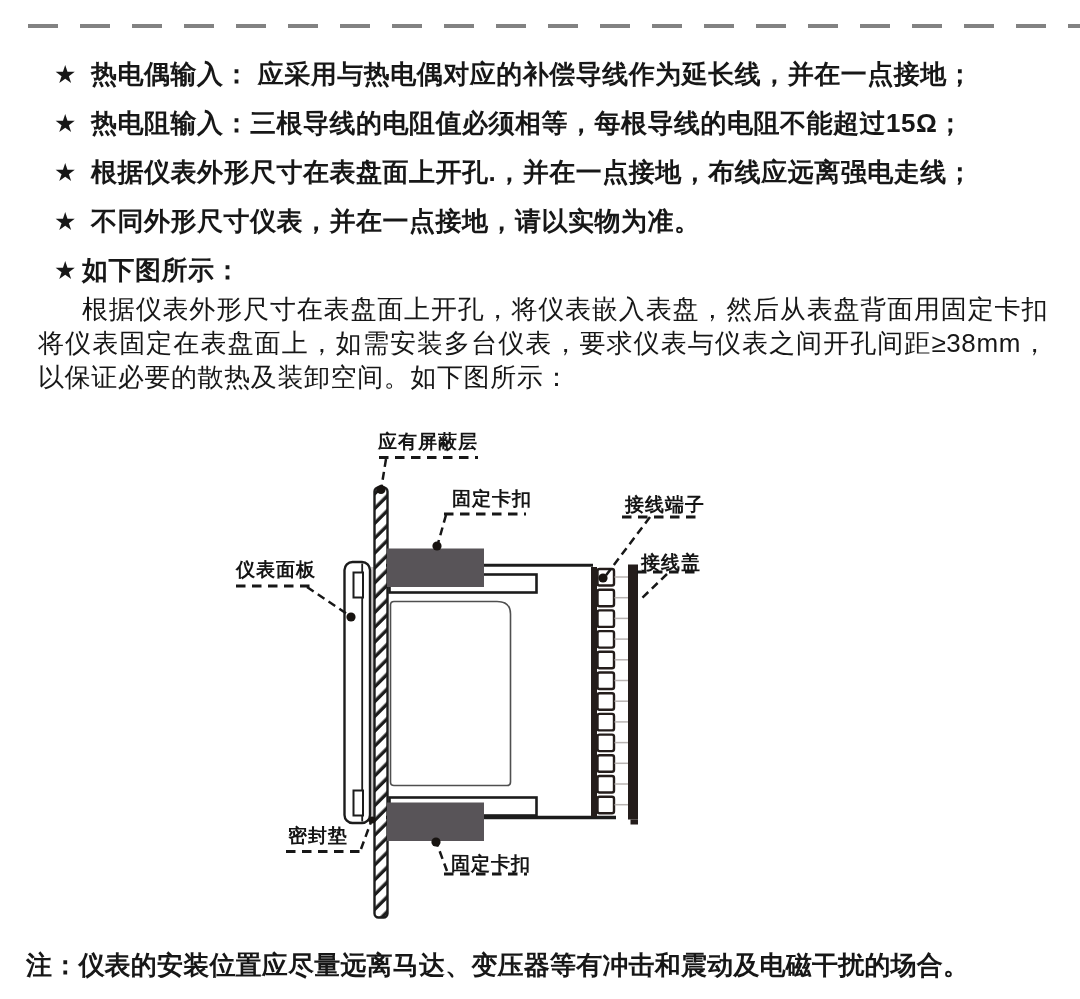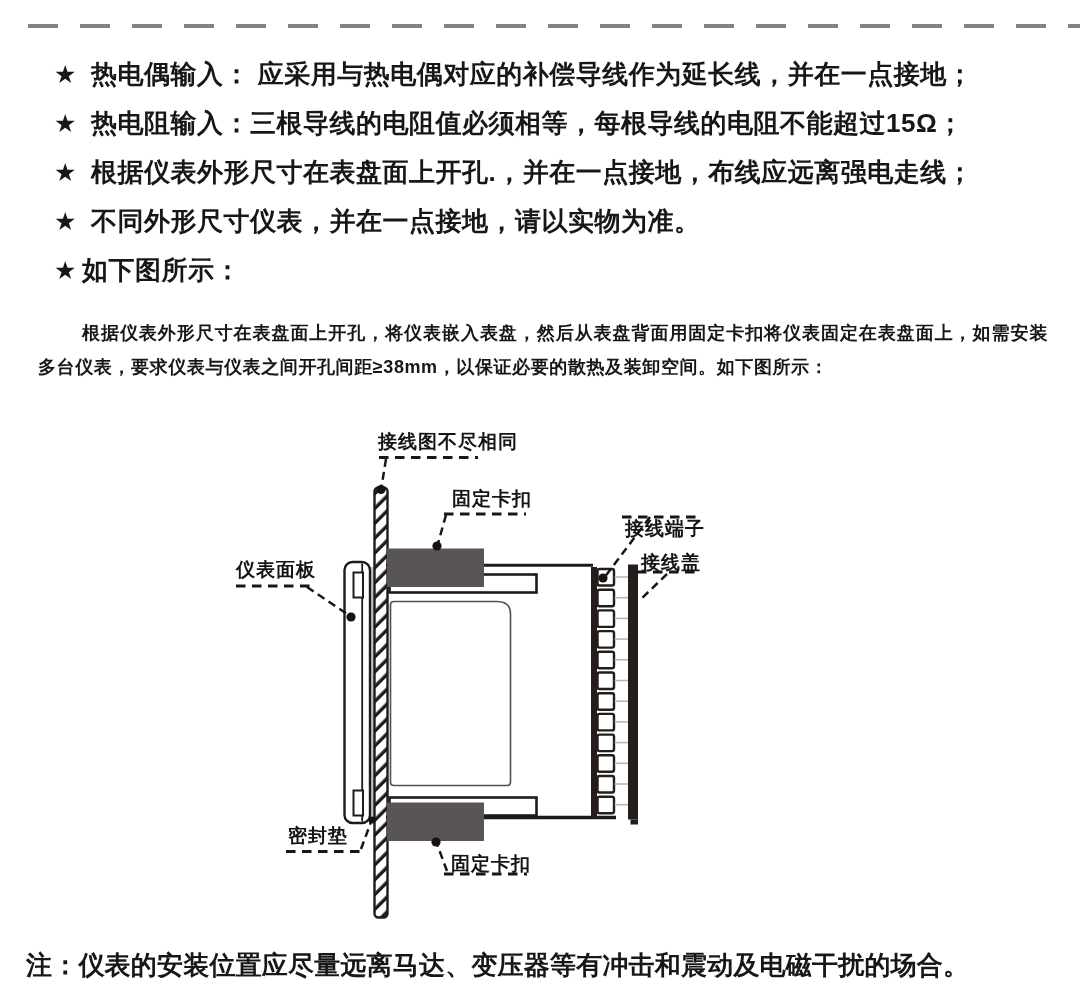--- a/index.html
+++ b/index.html
@@ -14,39 +14,39 @@
     background:repeating-linear-gradient(90deg,#828282 0 30px,transparent 30px 52px);
   }
   
   .bullets{position:absolute; left:54px; top:60px; width:1010px;}
   .bullet{display:flex; align-items:flex-start; height:28px; margin-bottom:21px;
           font-size:26px; font-weight:bold; line-height:28px; white-space:nowrap; letter-spacing:0.5px;}
   .bullet .star{width:37px; flex:0 0 37px; font-size:25px;}
   .bullet:nth-child(5) .star{flex-basis:28px; width:28px;}
   
   .para{
-    position:absolute; left:38px; top:316px; width:1010px;
-    font-size:18px; font-weight:bold; line-height:34px; letter-spacing:0.6px;
+    position:absolute; left:38px; top:292px; width:1010px;
+    font-size:26px; font-weight:normal; line-height:34px; letter-spacing:0.6px;
     text-indent:44px; text-align:justify;
   }
   
   .note{
     position:absolute; left:26px; top:948px; width:1050px;
     font-size:26px; font-weight:bold; white-space:nowrap; letter-spacing:0.2px;
   }
   
   .diagram{position:absolute; inset:0;}
   .diagram svg{position:absolute; left:0; top:0;}
   .lbl{
     position:absolute; font-size:19px; font-weight:bold; color:#151515;
     white-space:nowrap; letter-spacing:1px;
   }
   .lbl-panel-board{left:378px; top:429px;}
   .lbl-clip-top{left:452px; top:486px;}
-  .lbl-terminal{left:625px; top:492px;margin-top:24px;}
+  .lbl-terminal{left:625px; top:492px;}
   .lbl-cover{left:641px; top:550px;}
   .lbl-front-panel{left:236px; top:557px;}
   .lbl-gasket{left:288px; top:823px;}
   .lbl-clip-bottom{left:451px; top:851px;}
 </style>
 </head>
 <body>
 
 <div id="page">
 
@@ -165,21 +165,21 @@
       <g fill="#171310">
         <circle cx="381" cy="489.5" r="4.6"></circle>
         <circle cx="437" cy="546" r="4.6"></circle>
         <circle cx="603" cy="578" r="4.6"></circle>
         <circle cx="351" cy="617" r="4.6"></circle>
         <circle cx="436" cy="842" r="4.6"></circle>
         <circle cx="372" cy="820" r="3.6"></circle>
       </g>
     </svg>
 
-    <div class="lbl lbl-panel-board">接线图不尽相同</div>
+    <div class="lbl lbl-panel-board">应有屏蔽层</div>
     <div class="lbl lbl-clip-top">固定卡扣</div>
     <div class="lbl lbl-terminal">接线端子</div>
     <div class="lbl lbl-cover">接线盖</div>
     <div class="lbl lbl-front-panel">仪表面板</div>
     <div class="lbl lbl-gasket">密封垫</div>
     <div class="lbl lbl-clip-bottom">固定卡扣</div>
   </div>
 
   <div class="note">注：仪表的安装位置应尽量远离马达、变压器等有冲击和震动及电磁干扰的场合。</div>
 

